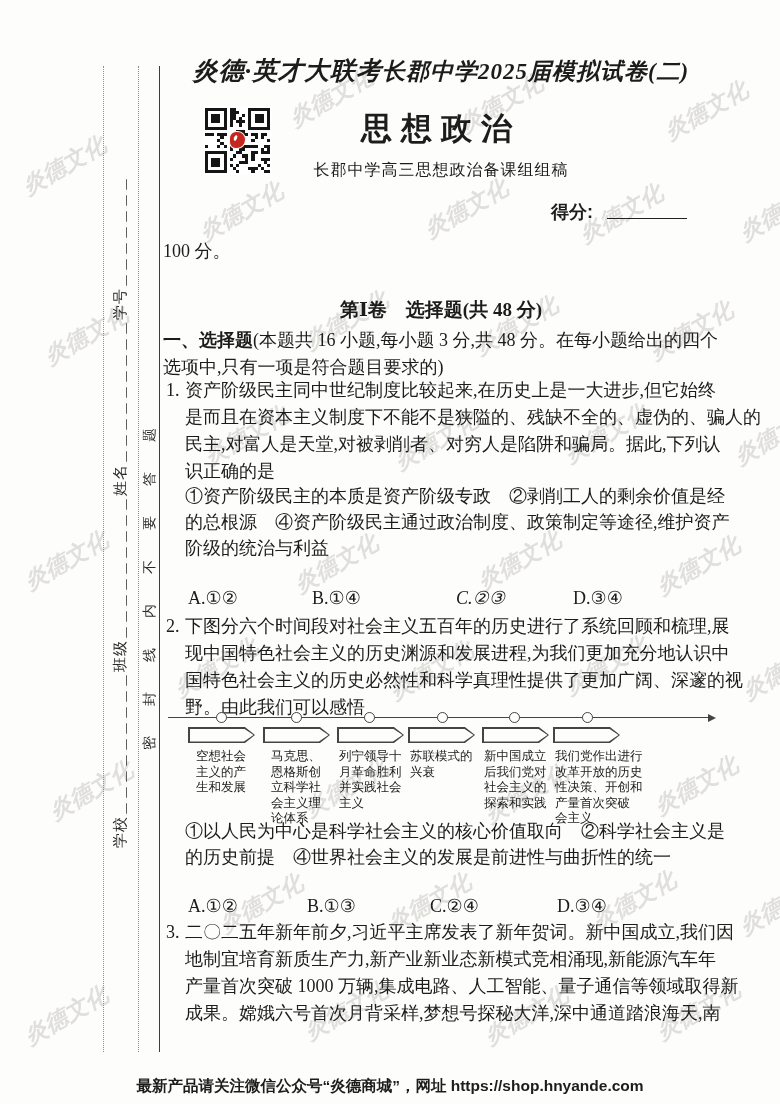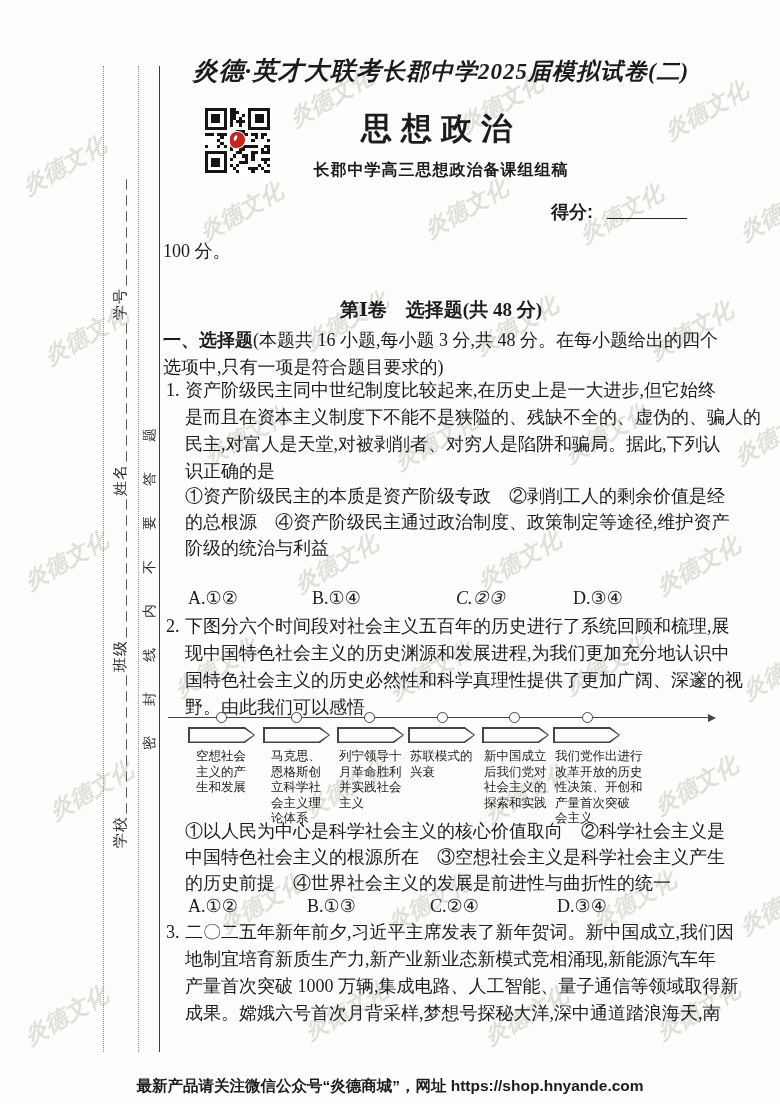--- a/index.html
+++ b/index.html
@@ -17,21 +17,21 @@
   .fields-text{font-size:15px;color:#2a2a2a;letter-spacing:1px;}
   .seal-text{font-size:14px;color:#2a2a2a;letter-spacing:30px;}
   
   .col{position:absolute;left:163px;top:48px;width:556px;z-index:2;}
   .block{position:absolute;left:0;width:556px;}
   .line{white-space:nowrap;}
   .exam-title{top:6px;text-align:center;font-size:23px;font-weight:bold;font-style:italic;letter-spacing:1px;}
   .exam-title .script{font-size:25px;}
   .subject-title{top:60px;text-align:center;font-size:31px;font-weight:bold;letter-spacing:9px;
                  font-family:"Liberation Sans","DejaVu Sans",sans-serif;}
-  .byline{top:112px;text-align:center;font-size:16px;font-weight:bold;
+  .byline{top:112px;text-align:center;font-size:16px;font-weight:normal;
           font-family:"Liberation Sans","DejaVu Sans",sans-serif;letter-spacing:1px;}
   .score-row{top:152px;height:26px;}
   .score-label{position:absolute;left:388px;font-size:18px;font-weight:bold;
                font-family:"Liberation Sans","DejaVu Sans",sans-serif;}
   .score-underline{position:absolute;left:444px;top:18px;width:80px;border-bottom:1.5px solid #222;}
   .intro{top:190px;font-size:18px;line-height:27px;}
   .intro .indent{padding-left:36px;}
   .part-heading{top:249px;text-align:center;font-size:19px;font-weight:bold;}
   .sec{top:279px;font-size:18px;line-height:27px;}
   .sec .sec-title{font-weight:bold;}
@@ -664,21 +664,20 @@
 探索和实践</div>
       <div class="tl-label" style="left:392px;width:92px;">我们党作出进行
 改革开放的历史
 性决策、开创和
 产量首次突破
 会主义</div>
     </div>
 
     <div class="block qblock stmts" style="top:770px;">
       <div class="line">①以人民为中心是科学社会主义的核心价值取向　②科学社会主义是</div>
-      <div class="line">中国特色社会主义的根源所在　③空想社会主义是科学社会主义产生</div>
       <div class="line">的历史前提　④世界社会主义的发展是前进性与曲折性的统一</div>
     </div>
     <div class="block qblock choices" style="top:845px;">
       <span class="choice" style="left:25px;">A.①②</span>
       <span class="choice" style="left:144px;">B.①③</span>
       <span class="choice" style="left:267px;">C.②④</span>
       <span class="choice" style="left:394px;">D.③④</span>
     </div>
 
     <div class="block qblock" style="top:871px;">

